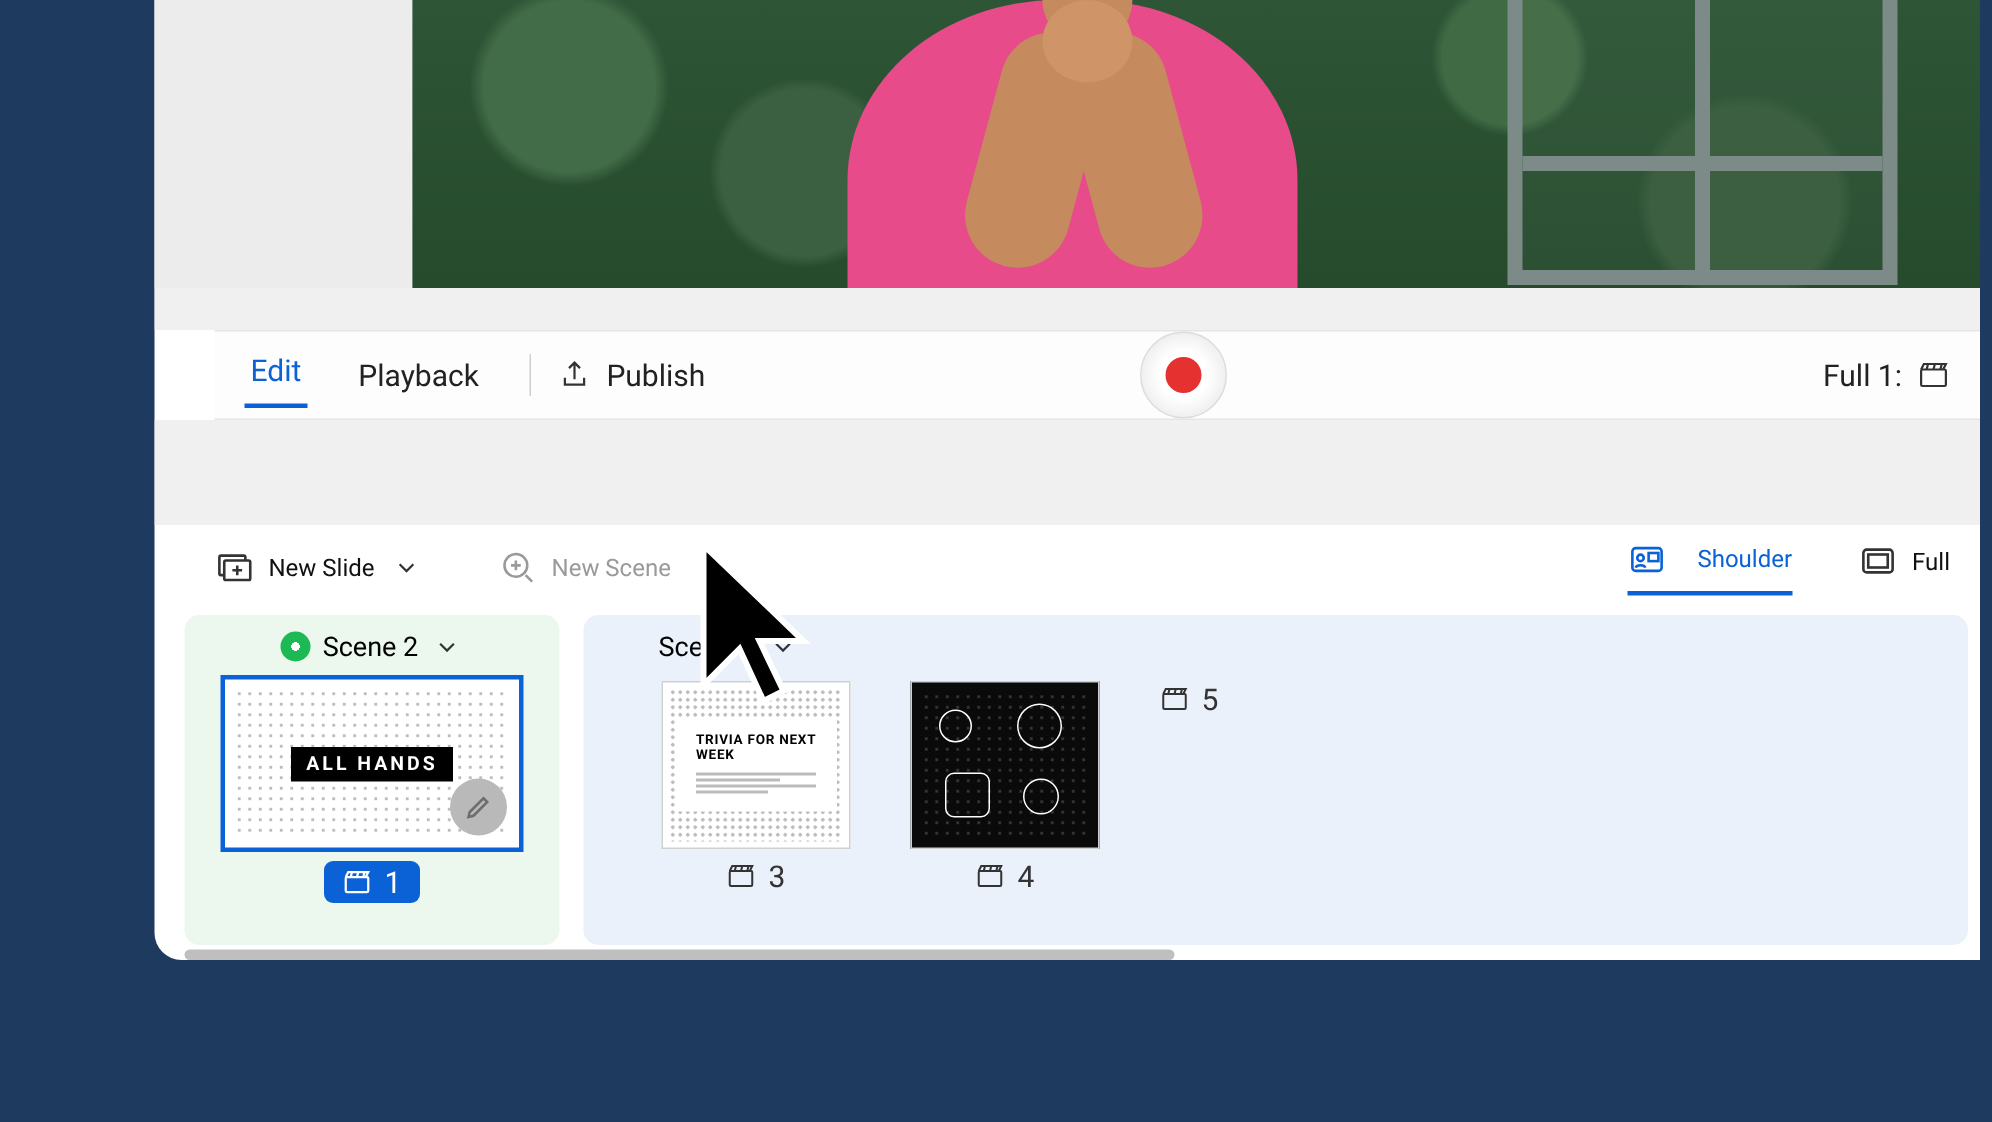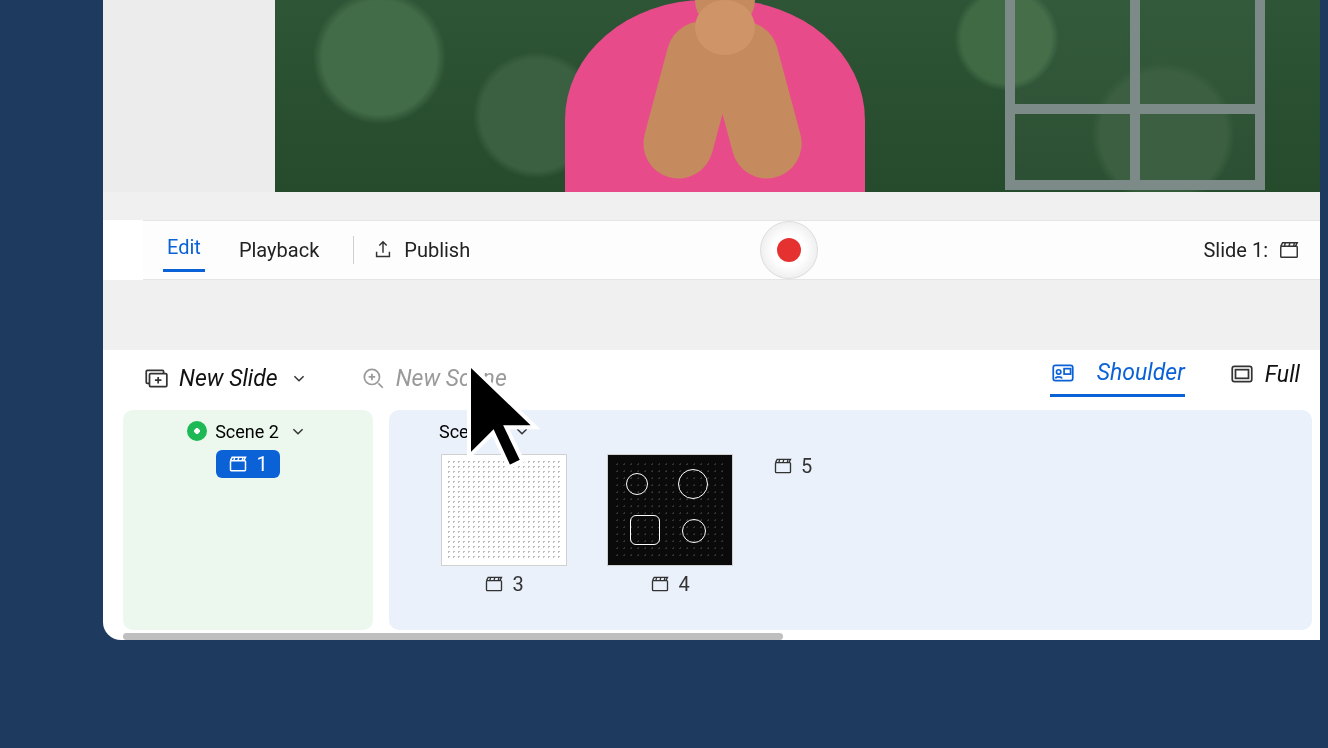--- a/index.html
+++ b/index.html
@@ -108,21 +108,21 @@
   .record-dot { width:24px; height:24px; border-radius:50%; background:#e63131; }
   .toolbar .slide-label { margin-left:auto; display:flex; align-items:center; gap:10px; font-size:20px;}
 
   .gray-gap { position:absolute; left:0; right:0; top:280px; height:70px; background:#f0f0f0; }
 
   
   .action-row {
     position: absolute; left: 20px; right: 0; top: 350px; height: 56px;
     background: #ffffff;
     display:flex; align-items:center; padding: 0 20px;
-    font-size: 23px; color:#111;font-style:italic;
+    font-size: 16px; color:#111;
   }
   .action-row .btn { display:flex; align-items:center; gap:10px; cursor:pointer; margin-right: 50px;}
   .action-row .btn.disabled { color:#9a9a9a; cursor:default;}
   .view-modes { margin-left:auto; display:flex; gap:44px; align-items:center;}
   .view-modes .mode { display:flex; align-items:center; gap:10px; cursor:pointer; padding-bottom:8px;}
   .view-modes .mode.active { color:#0b62d6; border-bottom:3px solid #0b62d6;gap:21px; }
 
   
   .filmstrip {
     position:absolute; left:20px; right:0; top:410px; bottom:10px;
@@ -224,21 +224,21 @@
           <path d="M12 3v12M8 7l4-4 4 4M5 14v5h14v-5"></path>
         </svg>
       <span>Publish</span>
     </div>
     <div class="record-wrap">
       <div class="record-btn">
         <div class="record-dot"></div>
       </div>
     </div>
     <div class="slide-label">
-      <span>Slide 1:</span>
+      <span>Full 1:</span>
       <svg class="ic" viewBox="0 0 24 24">
           <rect x="3" y="8" width="18" height="12" rx="1"></rect>
           <path d="M3 8l2-4h16l-2 4M8 4l-1 4M13 4l-1 4M18 4l-1 4"></path>
         </svg>
     </div>
   </div>
 
   <div class="gray-gap"></div>
 
   <div class="action-row">
@@ -286,20 +286,29 @@
     <div class="scene-group scene2">
       <div class="scene-header">
         <div class="rec-indicator"></div>
         <span>Scene 2</span>
         <svg class="ic" viewBox="0 0 24 24">
             <path d="M7 10l5 5 5-5"></path>
           </svg>
       </div>
       <div class="slides-row">
         <div class="slide-card">
+          <div class="thumb selected">
+            <div class="dotgrid"></div>
+            <div class="all-hands-chip">ALL HANDS</div>
+            <div class="edit-badge">
+              <svg viewBox="0 0 24 24" width="20" height="20" stroke="#6d6d6d" fill="none" stroke-width="2">
+                  <path d="M4 20l4-1 11-11-3-3L5 16z"></path>
+                </svg>
+            </div>
+          </div>
           <div class="slide-num badge">
             <svg viewBox="0 0 24 24" width="20" height="20" stroke="#fff" fill="none" stroke-width="1.8">
                 <rect x="3" y="8" width="18" height="12" rx="1"></rect>
                 <path d="M3 8l2-4h16l-2 4M8 4l-1 4M13 4l-1 4M18 4l-1 4"></path>
               </svg>
             <span>1</span>
           </div>
         </div>
       </div>
     </div>
@@ -309,20 +318,29 @@
         <span>Scene 1</span>
         <svg class="ic" viewBox="0 0 24 24">
             <path d="M7 10l5 5 5-5"></path>
           </svg>
       </div>
       <div class="slides-row">
 
         <div class="slide-card">
           <div class="thumb" style="width:126px;">
             <div class="dotgrid" style="inset:4px;background-size:5px 5px;"></div>
+            <div class="tw-block" style="position:relative;background:#fff;margin:12px;">
+              <div class="tw-title">TRIVIA FOR NEXT WEEK</div>
+              <div class="tw-lines">
+                  <div></div>
+                  <div style="width:70%"></div>
+                  <div></div>
+                  <div style="width:60%"></div>
+                </div>
+            </div>
           </div>
           <div class="slide-num">
             <svg viewBox="0 0 24 24" width="20" height="20" stroke="#333" fill="none" stroke-width="1.6">
                 <rect x="3" y="8" width="18" height="12" rx="1"></rect>
                 <path d="M3 8l2-4h16l-2 4M8 4l-1 4M13 4l-1 4M18 4l-1 4"></path>
               </svg>
             <span>3</span>
           </div>
         </div>
 

